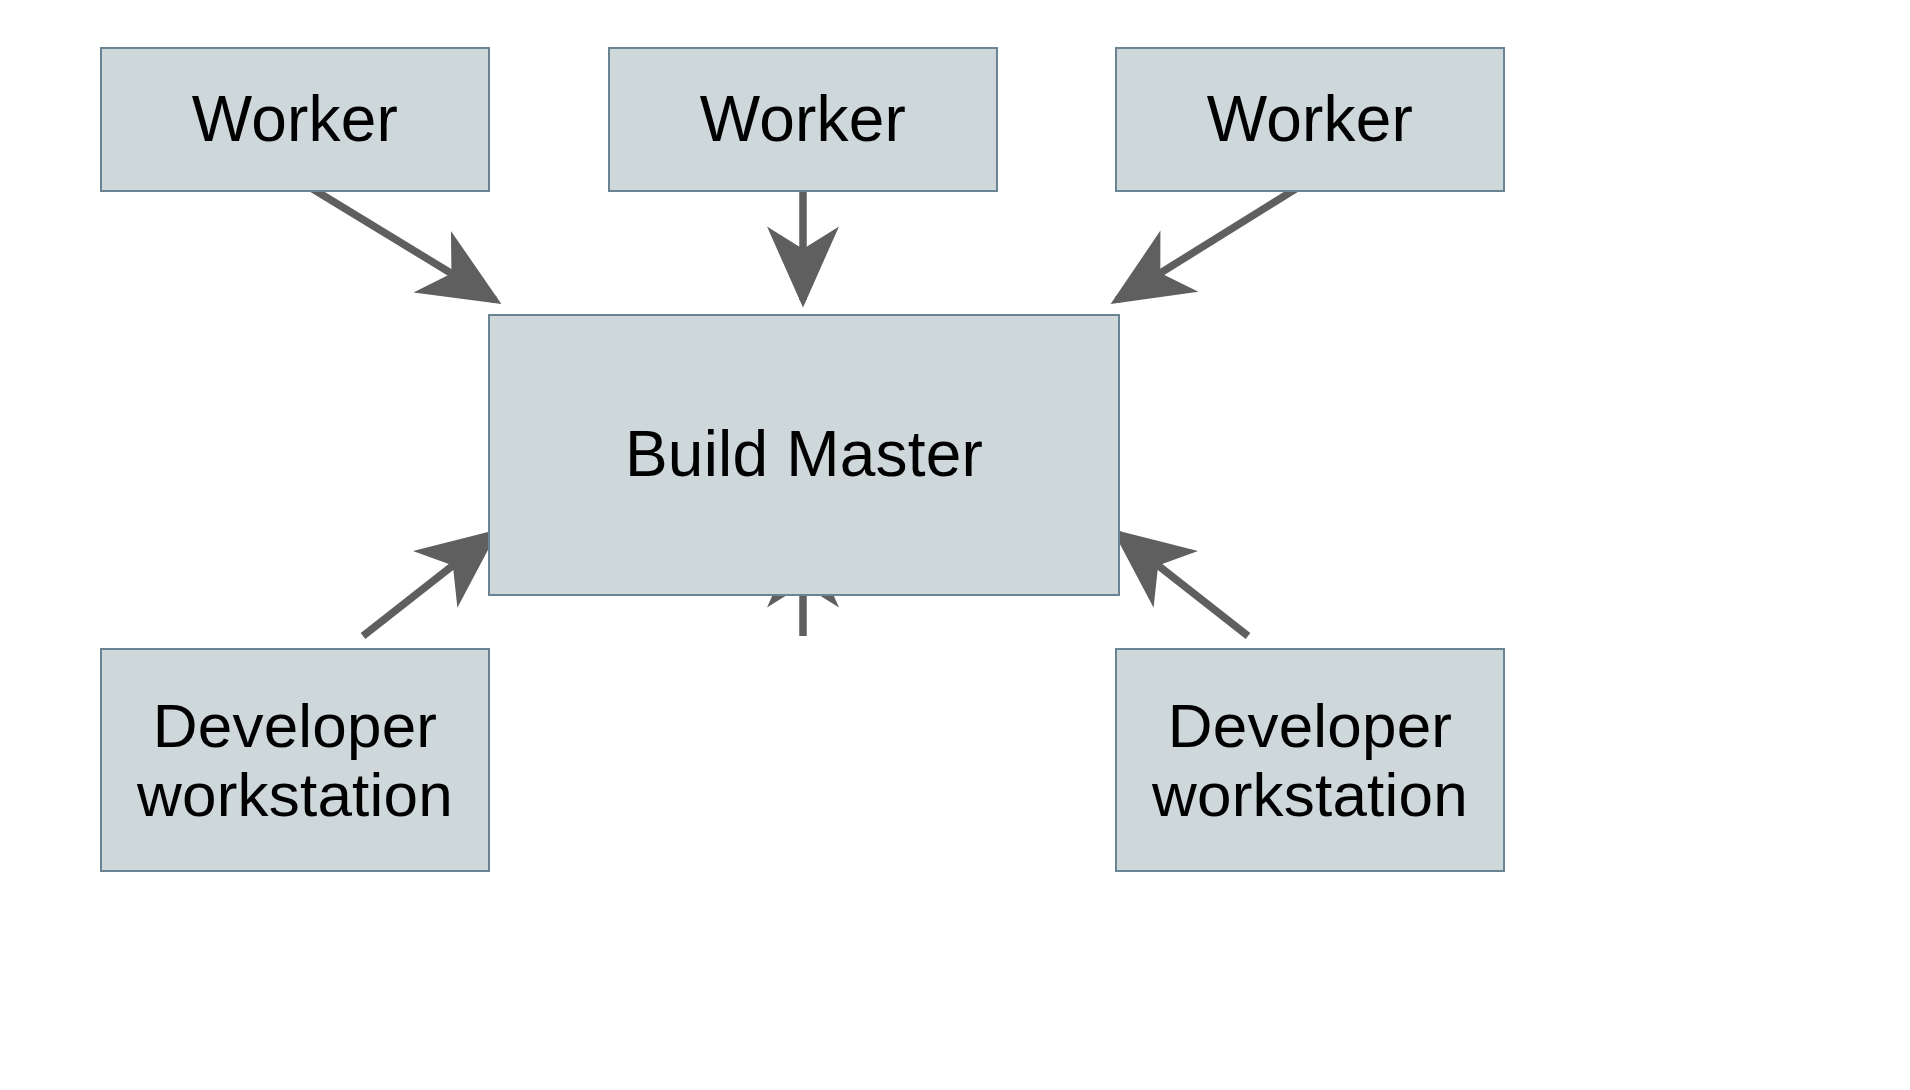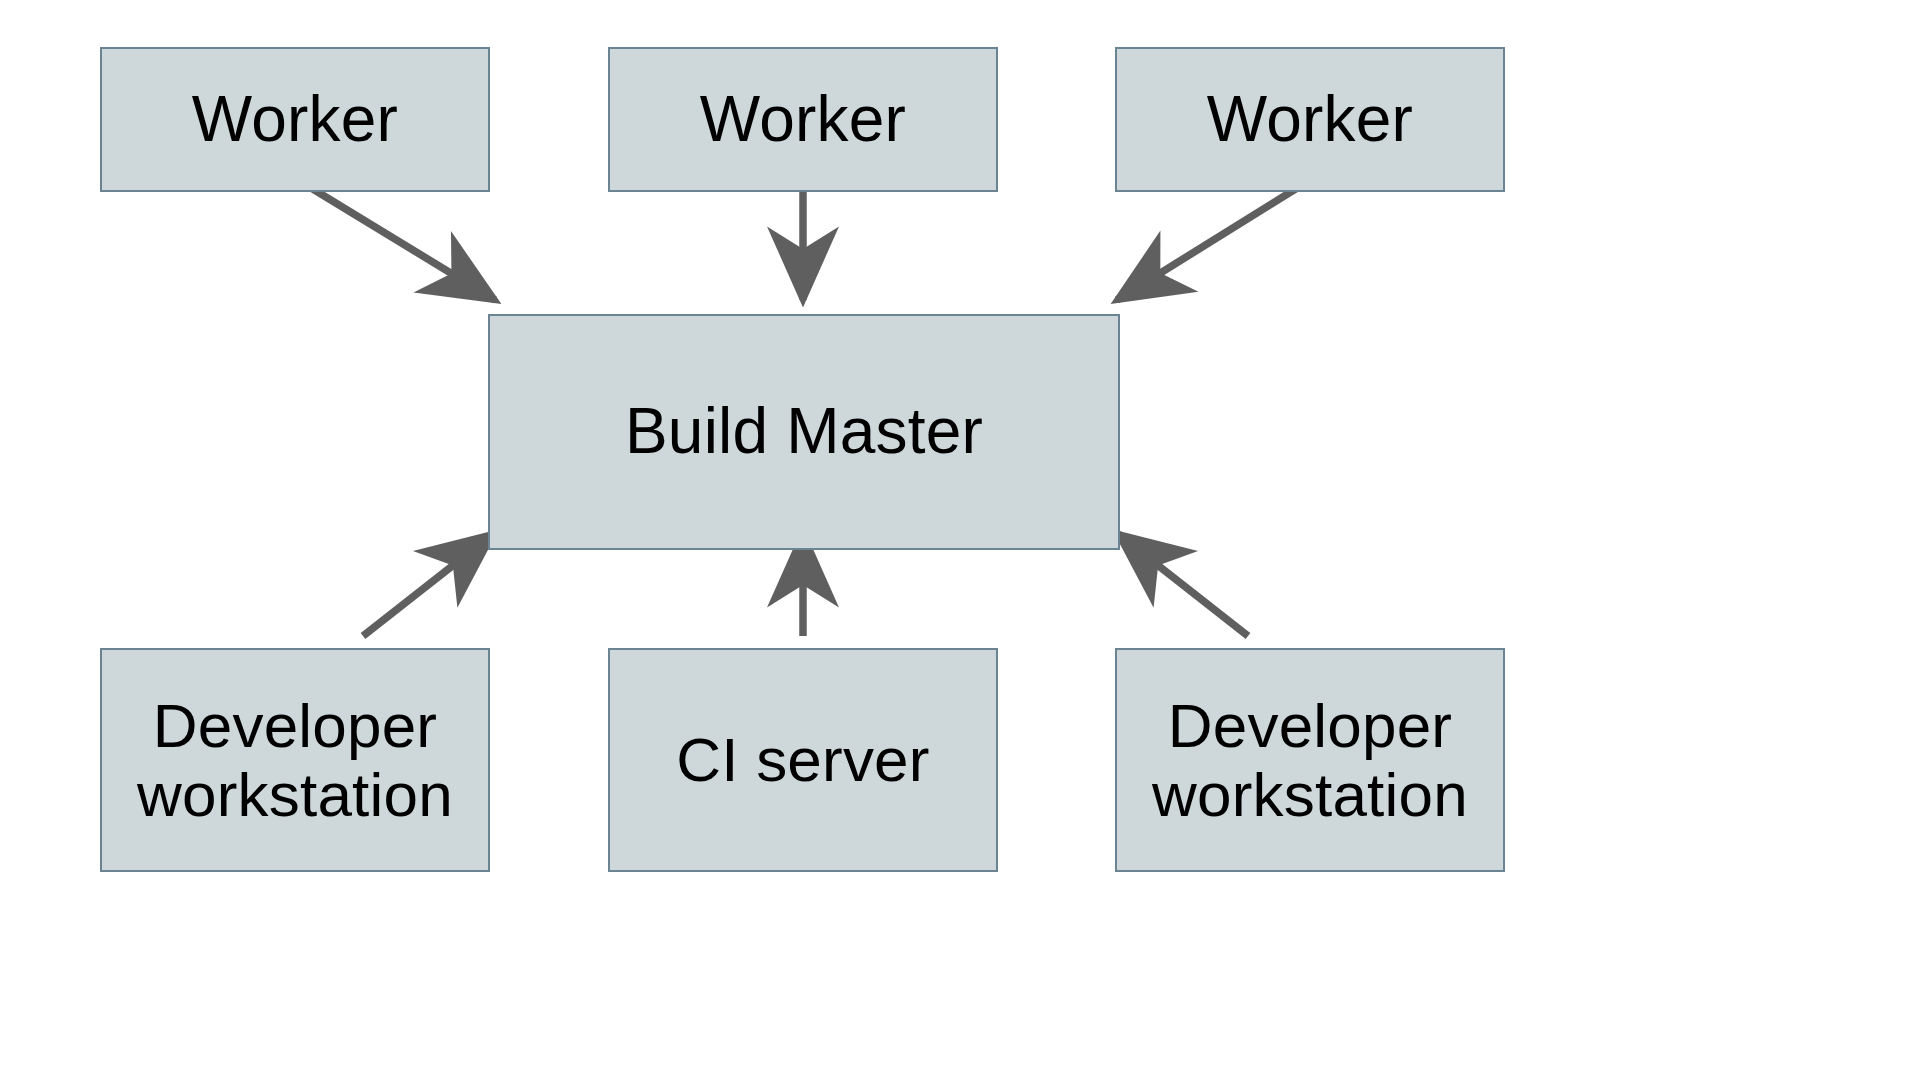--- a/index.html
+++ b/index.html
@@ -76,31 +76,28 @@
   </div>
 
   <div class="node" style="left: 608px; top: 35px; width: 390px; height: 145px; background: rgb(206, 215, 218); border-color: rgb(107, 132, 148);">
     <span class="node-label size-lg" style="font-size: 64px; color: rgb(0, 0, 0);">Worker</span>
   </div>
 
   <div class="node" style="left: 1115px; top: 35px; width: 390px; height: 145px; background: rgb(206, 215, 218); border-color: rgb(107, 132, 148);">
     <span class="node-label size-lg" style="font-size: 64px; color: rgb(0, 0, 0);">Worker</span>
   </div>
 
-  <div class="node" style="left: 488px; top: 302px; width: 632px; height: 236px; background: rgb(206, 215, 218); border-color: rgb(107, 132, 148);">
+  <div class="node" style="left: 488px; top: 302px; width: 632px; height: 282px; background: rgb(206, 215, 218); border-color: rgb(107, 132, 148);">
     <span class="node-label size-lg" style="font-size: 64px; color: rgb(0, 0, 0);">Build Master</span>
   </div>
 
   <div class="node" style="left: 100px; top: 636px; width: 390px; height: 224px; background: rgb(206, 215, 218); border-color: rgb(107, 132, 148);">
     <span class="node-label size-md" style="font-size: 62px; color: rgb(0, 0, 0);">Developer
 workstation</span>
   </div>
 
-  <div class="node" style="left: 608px; top: 636px; width: 390px; height: 224px; background: rgb(206, 215, 218); border-color: rgb(107, 132, 148);">
-    <span class="node-label size-md" style="font-size: 62px; color: rgb(0, 0, 0);">CI server</span>
-  </div>
 
   <div class="node" style="left: 1115px; top: 636px; width: 390px; height: 224px; background: rgb(206, 215, 218); border-color: rgb(107, 132, 148);">
     <span class="node-label size-md" style="font-size: 62px; color: rgb(0, 0, 0);">Developer
 workstation</span>
   </div>
 
 </div>
 
 </body></html>

